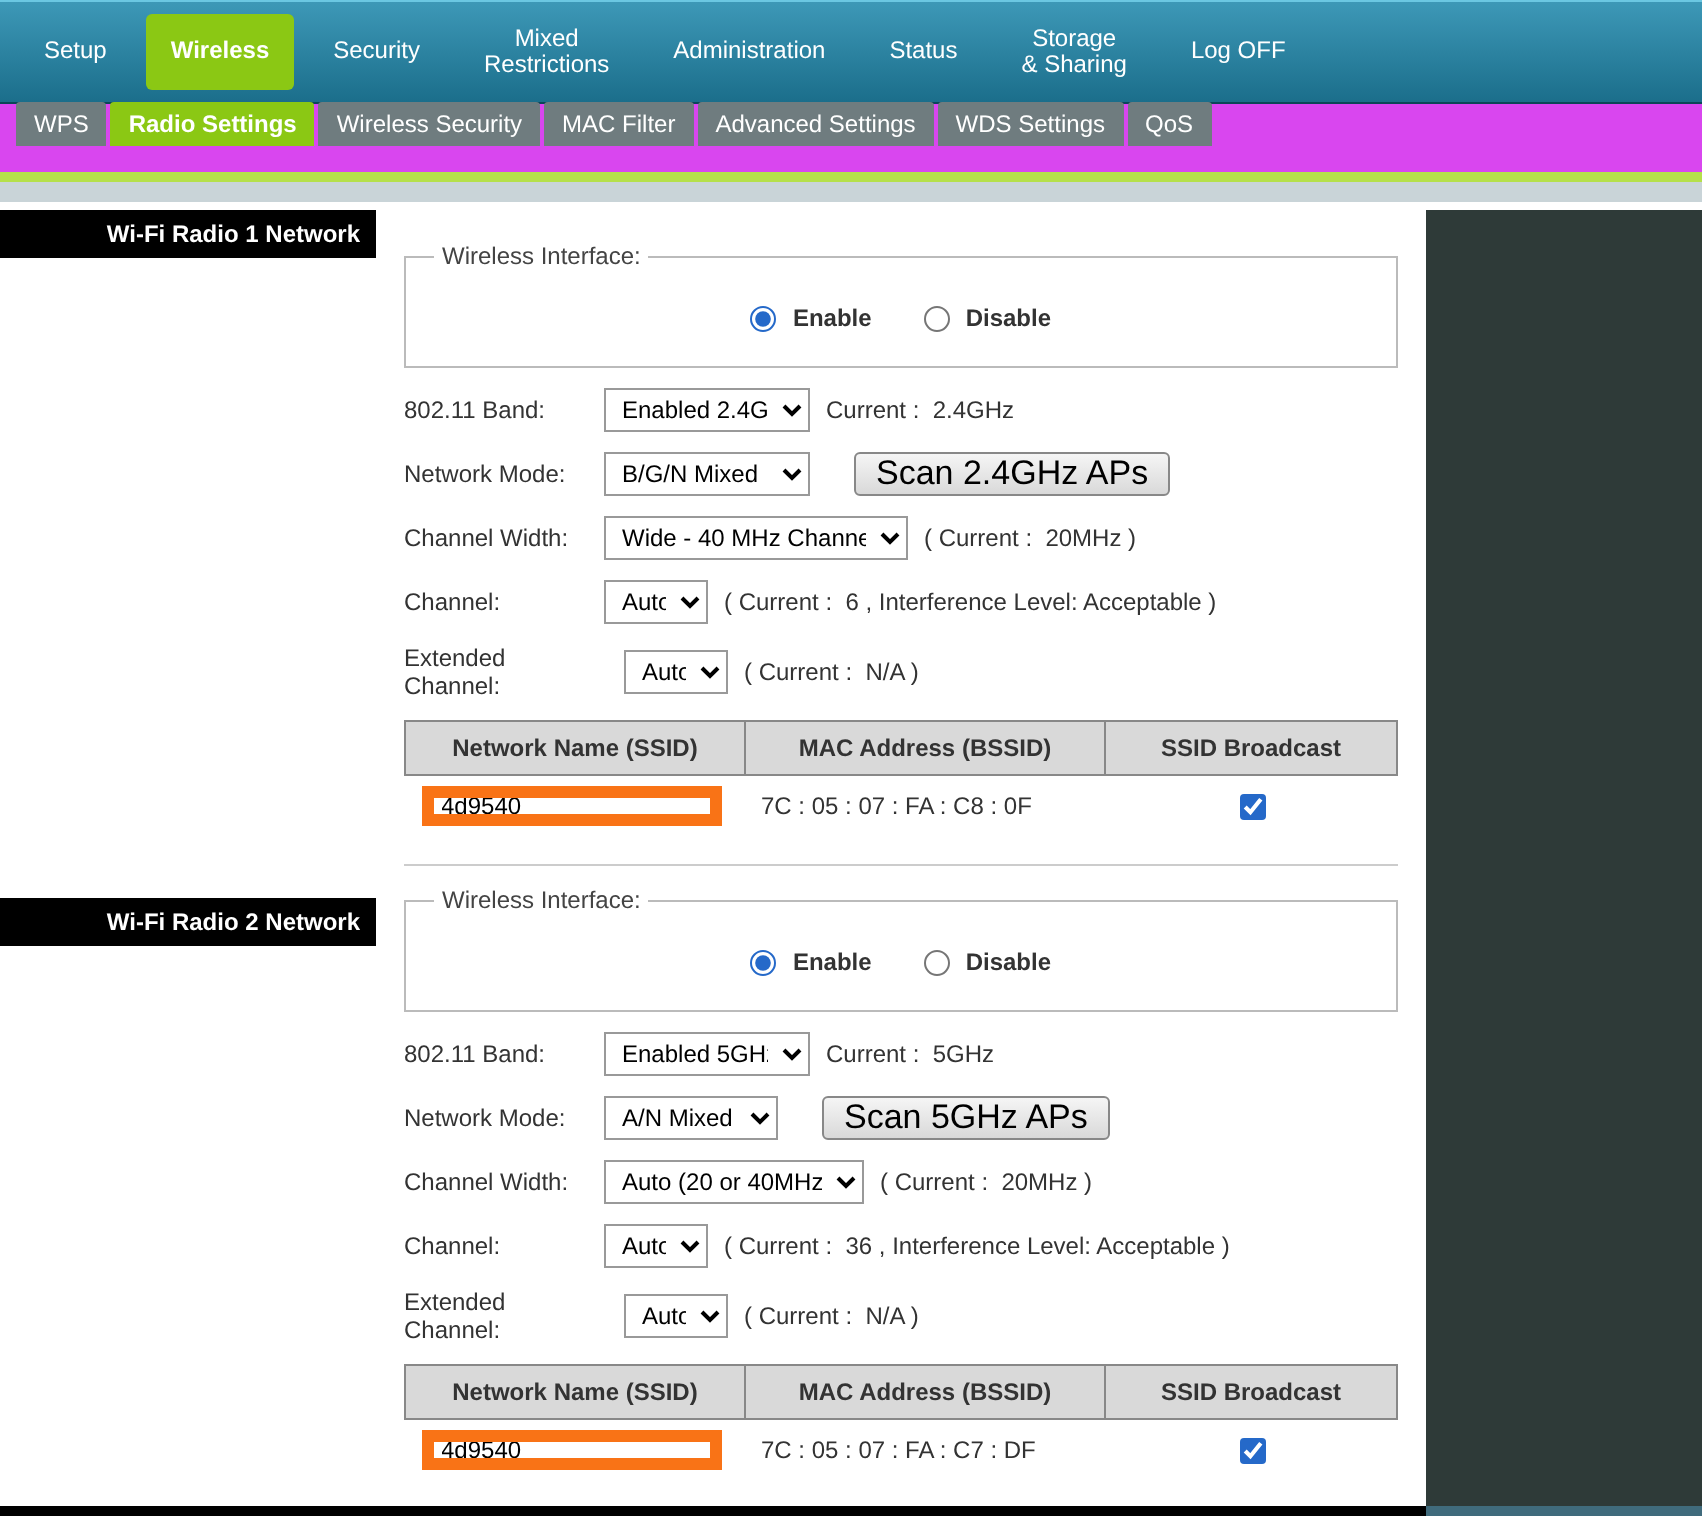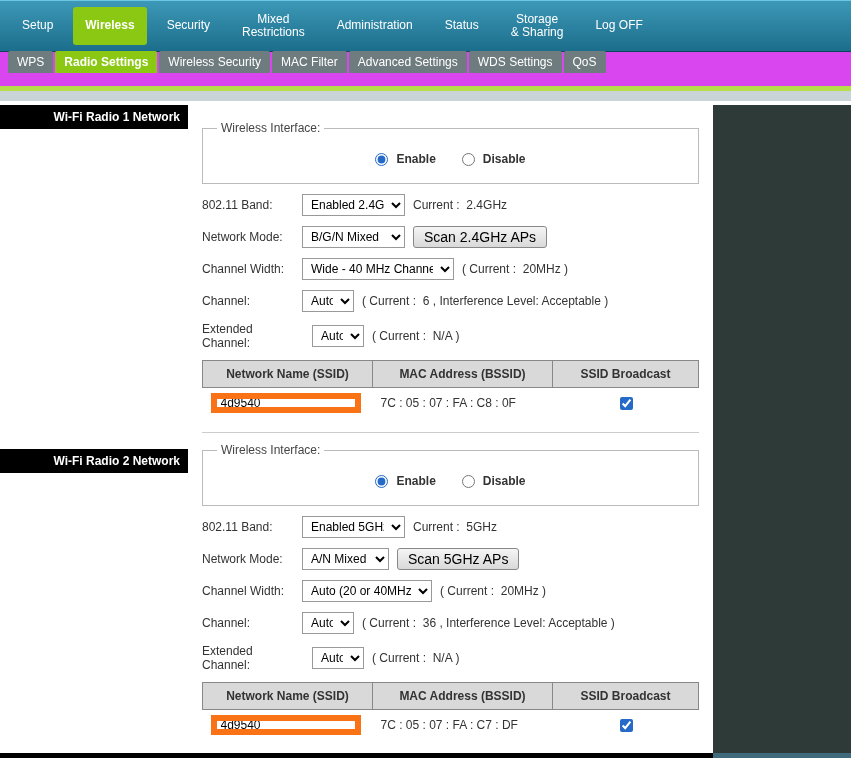--- a/index.html
+++ b/index.html
@@ -98,23 +98,24 @@
     border: 1px solid #999;
     height: 22px;
     font-size: 12px;
     padding: 1px 4px;
   }
   .btn {
     background: linear-gradient(#f5f5f5,#d9d9d9);
     border: 1px solid #888;
     height: 22px;
     padding: 0 10px;
-    font-size: 14px;
+    font-size: 17px;
     border-radius: 3px;
     cursor: pointer;
+    margin-left: 14px;
   }
   .curr { color:#333; }
   .curr b { font-weight: normal; }
   table.ssid {
     border-collapse: collapse;
     width: 100%;
     margin-top: 6px;
   }
   table.ssid th {
     background: #d9d9d9;

